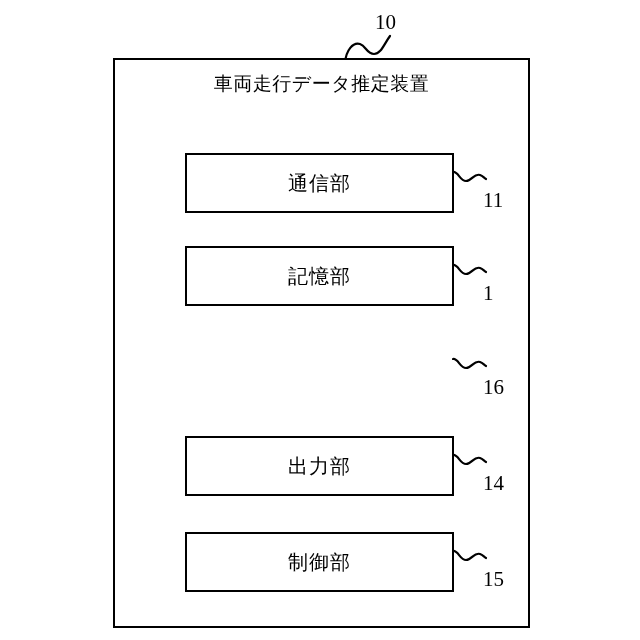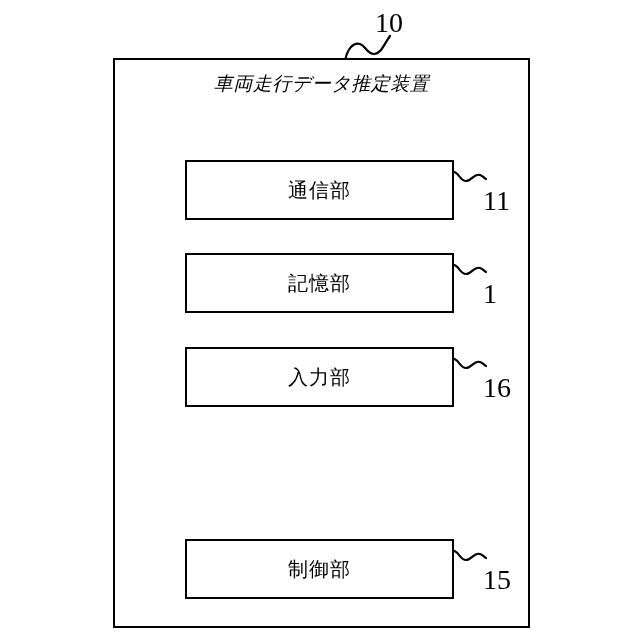--- a/index.html
+++ b/index.html
@@ -39,61 +39,60 @@
     position: absolute;
     left: 113px;
     top: 68px;
     width: 417px;
     text-align: center;
     font-size: 19px;
     line-height: 30px;
     letter-spacing: 0.5px;
     font-family: "DejaVu Sans", "Liberation Sans", sans-serif;
     white-space: nowrap;
-    font-style: italic;
   }
 
   
   .callout-top {
     position: absolute;
     left: 330px;
     top: 6px;
     width: 110px;
     height: 58px;
   }
   .callout-top svg {
     position: absolute;
     left: 0;
     top: 0;
     overflow: visible;
   }
   .ref-num {
     position: absolute;
     font-family: "Liberation Serif", "DejaVu Serif", serif;
-    font-size: 28px;
+    font-size: 21px;
     line-height: 21px;
     color: #000000;
     white-space: nowrap;
   }
   .ref-num-top {
     left: 45px;
     top: 6px;
   }
 
   
   .unit-row {
     position: absolute;
     left: 185px;
     width: 345px;
     height: 60px;
   }
   .unit-box {
     position: absolute;
     left: 0;
-    top: 12px;
+    top: 5px;
     width: 269px;
     height: 60px;
     border: 2px solid #000000;
     box-sizing: border-box;
     background: #ffffff;
     display: flex;
     align-items: center;
     justify-content: center;
   }
   .unit-label {
@@ -156,31 +155,39 @@
     </div>
     <div class="unit-callout">
       <svg width="40" height="32" viewBox="0 0 40 32" fill="none">
         <path d="M0 10 C5 9, 7 19, 13 19 C19 19, 21 11, 27 13 C30 14, 31 16, 33 17" stroke="#000000" stroke-width="2.2" fill="none" stroke-linecap="round"></path>
       </svg>
       <span class="ref-num">1</span>
     </div>
   </div>
 
   <div class="unit-row" style="top:335px;">
-    <div class="unit-box">
-      <span class="unit-label">入力部</span>
-    </div>
     <div class="unit-callout">
       <svg width="40" height="32" viewBox="0 0 40 32" fill="none">
         <path d="M0 10 C5 9, 7 19, 13 19 C19 19, 21 11, 27 13 C30 14, 31 16, 33 17" stroke="#000000" stroke-width="2.2" fill="none" stroke-linecap="round"></path>
       </svg>
       <span class="ref-num">16</span>
     </div>
   </div>
 
+  <div class="unit-row" style="top:431px;">
+    <div class="unit-box">
+      <span class="unit-label">出力部</span>
+    </div>
+    <div class="unit-callout">
+      <svg width="40" height="32" viewBox="0 0 40 32" fill="none">
+        <path d="M0 10 C5 9, 7 19, 13 19 C19 19, 21 11, 27 13 C30 14, 31 16, 33 17" stroke="#000000" stroke-width="2.2" fill="none" stroke-linecap="round"></path>
+      </svg>
+      <span class="ref-num">14</span>
+    </div>
+  </div>
 
   <div class="unit-row" style="top:527px;">
     <div class="unit-box">
       <span class="unit-label">制御部</span>
     </div>
     <div class="unit-callout">
       <svg width="40" height="32" viewBox="0 0 40 32" fill="none">
         <path d="M0 10 C5 9, 7 19, 13 19 C19 19, 21 11, 27 13 C30 14, 31 16, 33 17" stroke="#000000" stroke-width="2.2" fill="none" stroke-linecap="round"></path>
       </svg>
       <span class="ref-num">15</span>

